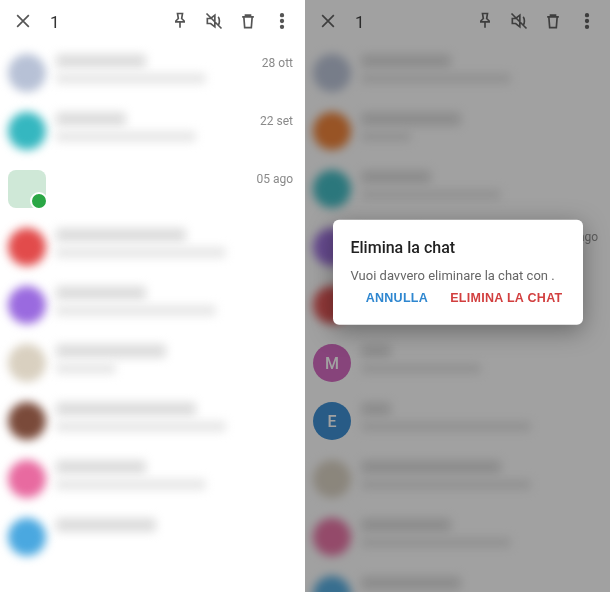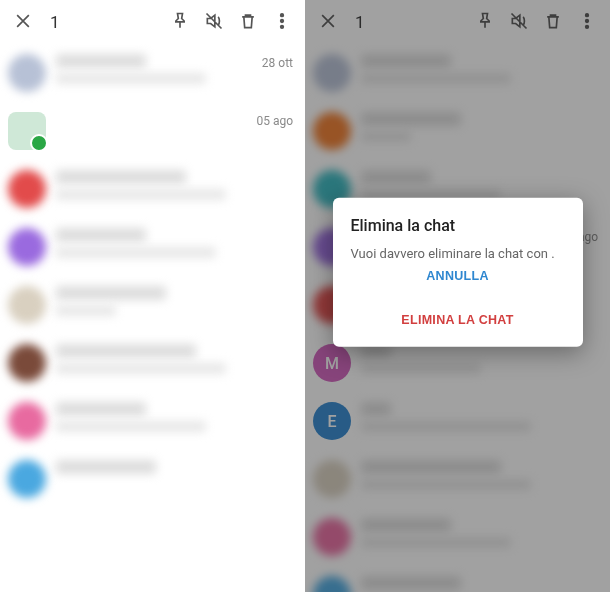--- a/index.html
+++ b/index.html
@@ -64,21 +64,21 @@
   }
   .dialog {
     position:absolute; left:50%; top:46%; transform:translate(-50%,-50%);
     width:250px; background:#fff; border-radius:6px;
     box-shadow:0 6px 24px rgba(0,0,0,0.35);
     padding:18px 18px 8px 18px;
     pointer-events:auto;
   }
   .dialog-title { font-size:16px; color:#222; font-weight:500; margin-bottom:10px; }
   .dialog-msg { font-size:13px; color:#666; line-height:1.35; margin-bottom:0; }
-  .dialog-actions { display:flex; justify-content:flex-end; gap:18px; padding-bottom:6px;flex-direction:column; }
+  .dialog-actions { display:flex; justify-content:flex-end; gap:18px; padding-bottom:6px; }
   .dialog-btn {
     border:none; background:transparent; font-size:12.5px; font-weight:600;
     letter-spacing:0.3px; cursor:pointer; padding:6px 2px;
   }
   .btn-cancel { color:#2f87d0; }
   .btn-confirm { color:#d23f3f; }
   
   .panel.right .avatar { filter: blur(5px); }
   .panel.right .chat-title, .panel.right .chat-sub { filter: blur(5px); }
   .panel.right .avatar.letter { filter:none; }
@@ -130,20 +130,28 @@
   </div>
   <div class="chat-list" id="left-list">
       <div class="chat-row">
         <div class="avatar" style="background: rgb(183, 193, 214);"></div>
         <div class="chat-main">
           <div class="chat-title" style="width: 90px;"></div>
           <div class="chat-sub" style="width: 150px;"></div>
         </div>
         <div class="chat-date">28 ott</div>
       </div>
+      <div class="chat-row">
+        <div class="avatar" style="background: rgb(53, 183, 192);"></div>
+        <div class="chat-main">
+          <div class="chat-title" style="width: 70px;"></div>
+          <div class="chat-sub" style="width: 140px;"></div>
+        </div>
+        <div class="chat-date">22 set</div>
+      </div>
       <div class="chat-row selected">
         <div class="avatar-selected"></div>
         <div class="chat-main"></div>
         <div class="chat-date">05 ago</div>
       </div>
       <div class="chat-row">
         <div class="avatar" style="background: rgb(226, 75, 75);"></div>
         <div class="chat-main">
           <div class="chat-title" style="width: 130px;"></div>
           <div class="chat-sub" style="width: 170px;"></div>

